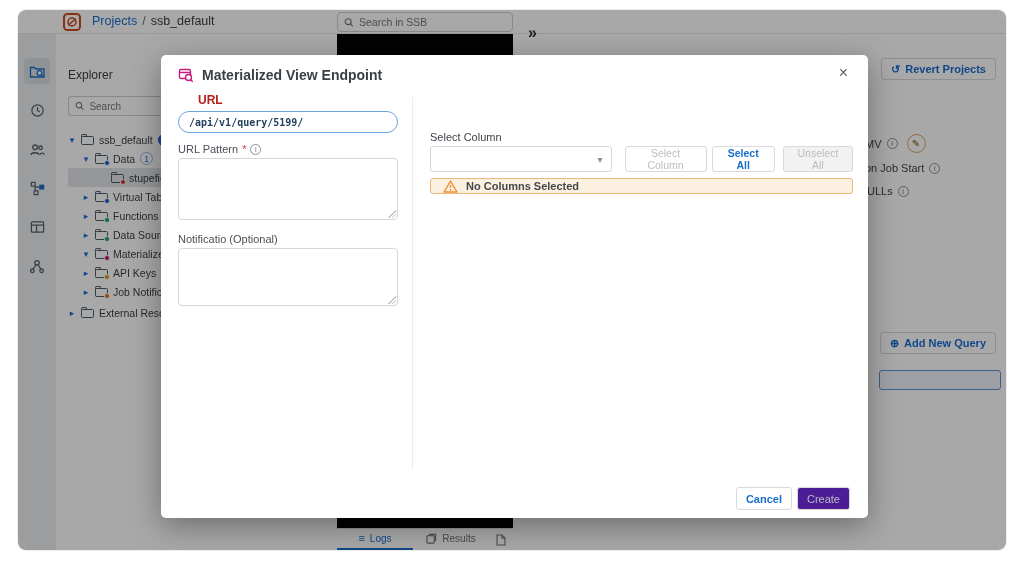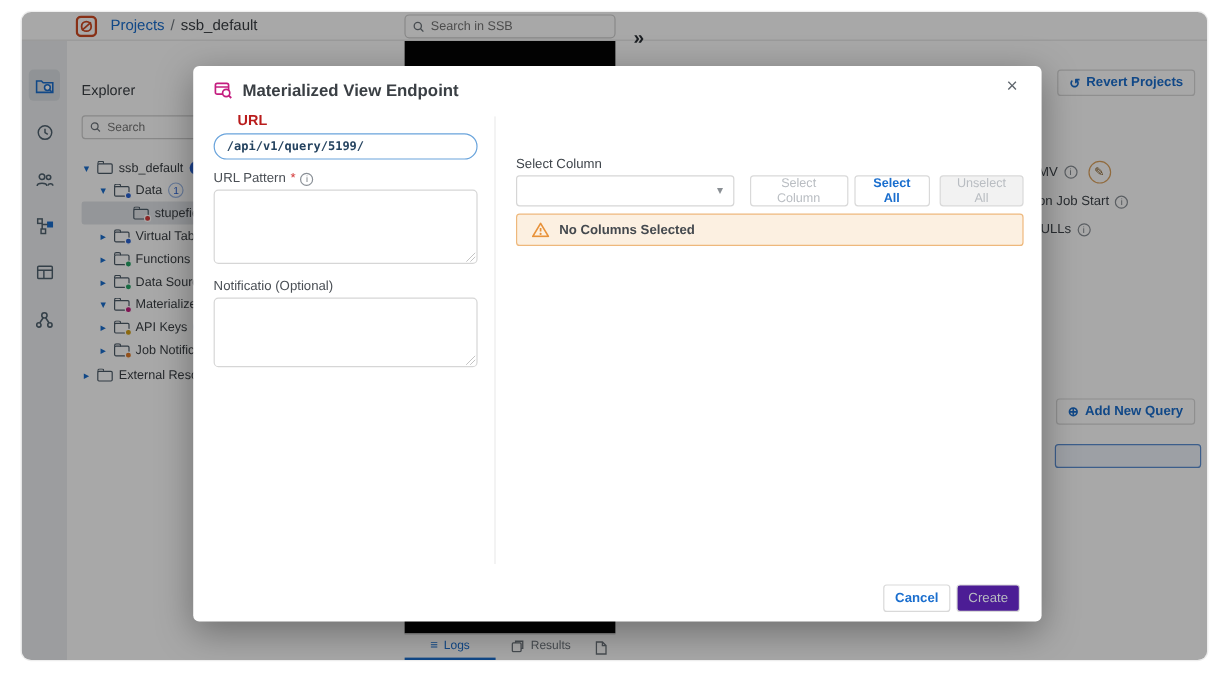--- a/index.html
+++ b/index.html
@@ -77,21 +77,21 @@
   .m-tab { padding-bottom:7px; color:#565b61; }
   .m-tab.active { color:#1a6ece; font-weight:600; border-bottom:2px solid #1a6ece; margin-bottom:-1px; }
 
   .m-sel-label { position:absolute; left:269px; top:76px; font-size:11px; color:#3f454b; }
   .m-ctrl-row { position:absolute; left:269px; right:15px; top:91px; display:flex; align-items:center; }
   .m-select { width:204px; height:26px; border:1px solid #d6d6d6; border-radius:3px; background:#fff; display:flex; align-items:center; justify-content:flex-end; padding:0 8px; color:#8a8f94; font-size:10px; }
   .mbtn { height:26px; border:1px solid #d9d9d9; border-radius:3px; background:#fff; font-size:10.5px; display:flex; align-items:center; justify-content:center; padding:0 10px; font-family:"Liberation Sans", sans-serif; }
   .mbtn.disabled { color:#b9bdc2; }
   .mbtn.filled-disabled { color:#b9bdc2; background:#f2f2f2; }
   .mbtn.primary-ghost { color:#1a6ece; font-weight:600; }
-  .m-warning { position:absolute; left:269px; right:15px; top:123px; height:27px; background:#fcf0e1; border:1px solid #eeb87c; border-radius:3px; display:flex; align-items:center; gap:8px; padding:0 12px; font-size:11px; color:#44494e; font-weight:600; }
+  .m-warning { position:absolute; left:269px; right:15px; top:123px; height:16px; background:#fcf0e1; border:1px solid #eeb87c; border-radius:3px; display:flex; align-items:center; gap:8px; padding:0 12px; font-size:11px; color:#44494e; font-weight:600; }
   .m-footer-cancel { position:absolute; right:76px; bottom:8px; height:23px; border:1px solid #d9d9d9; border-radius:3px; background:#fff; color:#1a6ece; font-size:11px; font-weight:600; padding:0 9px; }
   .m-footer-create { position:absolute; right:18px; bottom:8px; height:23px; border:1px solid #d9d9d9; border-radius:3px; background:#4c1d95; color:#b9bdc2; font-size:11px; padding:0 9px; }
 </style>
 </head>
 <body>
 
 <div class="app">
 
   <div class="topbar">
     <span class="logo">

